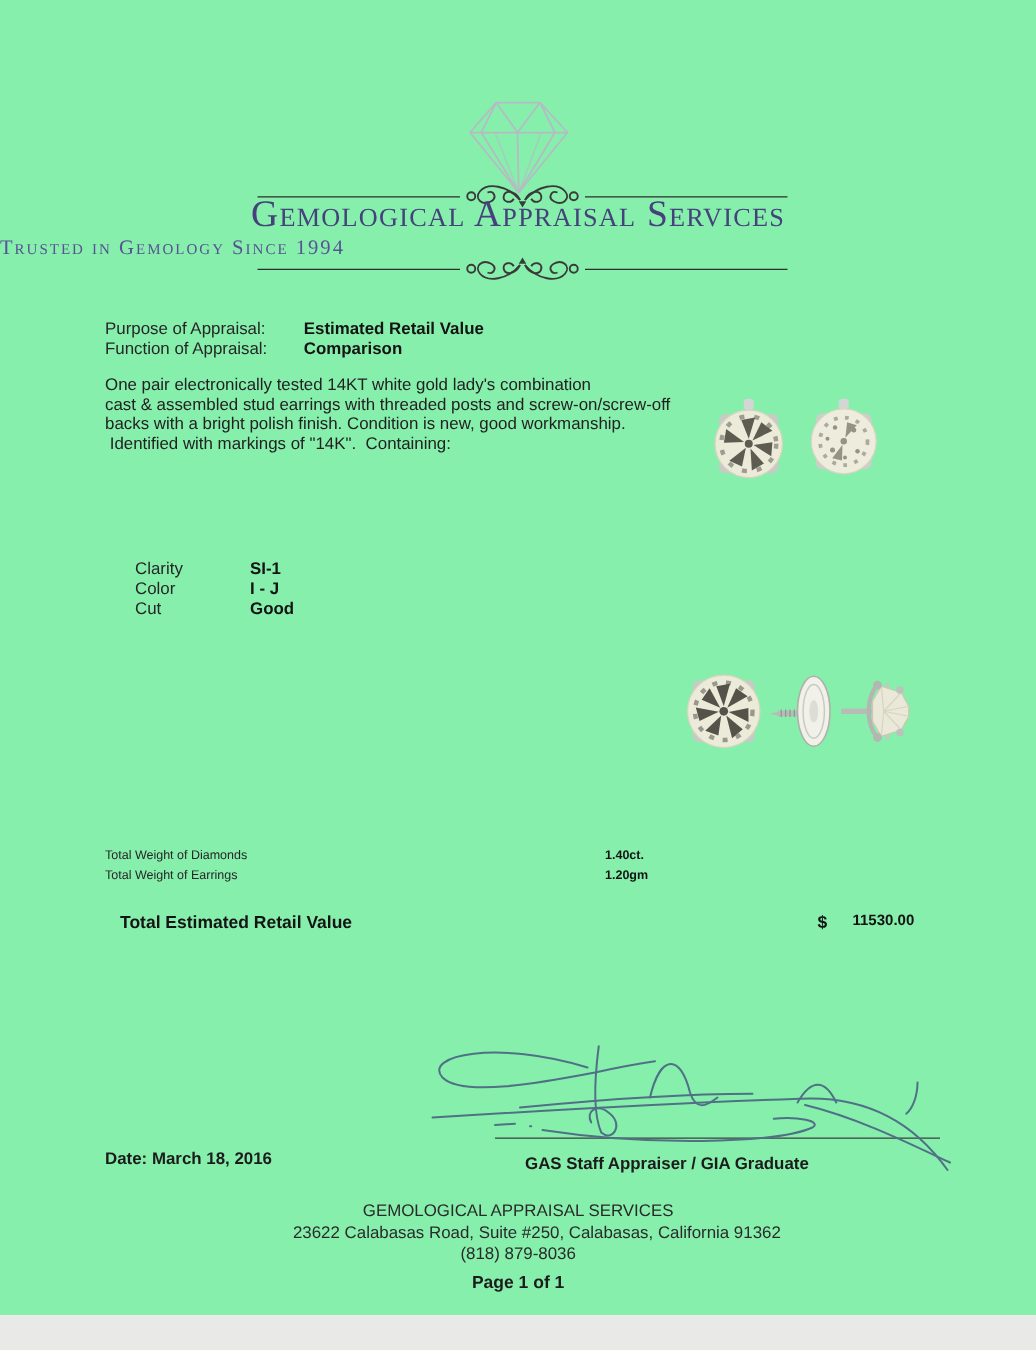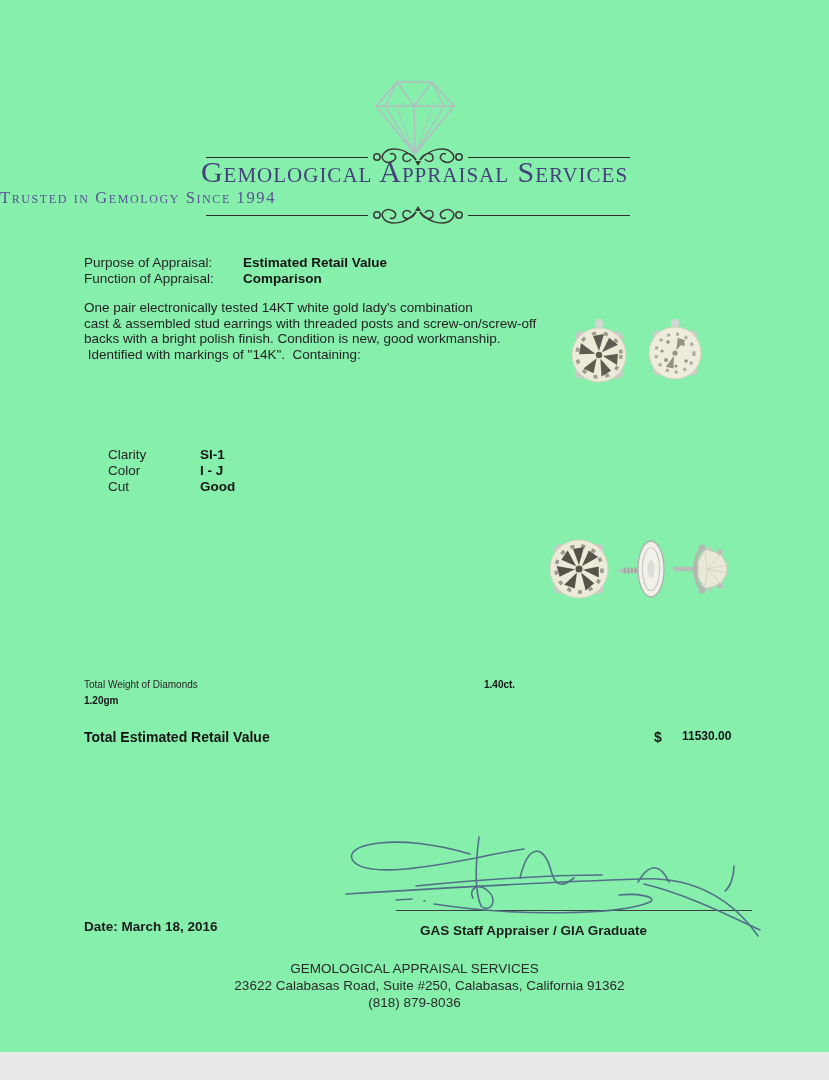--- a/index.html
+++ b/index.html
@@ -41,21 +41,21 @@
   .grade-value { font-weight:bold; color:#141414; }
   
   .photo-front { position:absolute; left:555px; top:313px; }
   .photo-side  { position:absolute; left:532px; top:523px; }
   
   .total-row { position:absolute; left:84px; display:flex; font-size:10px; line-height:16px; }
   .total-row .t-label { width:400px; flex:0 0 auto; }
   .total-row .t-value { font-weight:bold; color:#141414; }
   .row-tw-diamonds { top:677px; }
   .row-tw-earrings { top:693px; }
-  .retail-label  { position:absolute; left:84px;  top:729px; font-size:14px; font-weight:bold; color:#141414; }
+  .retail-label  { position:absolute; left:96px;  top:729px; font-size:14px; font-weight:bold; color:#141414; }
   .retail-currency { position:absolute; left:654px; top:729px; font-size:14px; font-weight:bold; color:#141414; }
   .retail-amount { position:absolute; left:682px; top:729px; font-size:12px; font-weight:bold; color:#141414; }
   
   .signature-svg { position:absolute; left:338px; top:832px; }
   .sig-line { position:absolute; left:396px; top:910px; width:356px; height:0; border-top:1.8px solid #3f3f3f; }
   .date-label { position:absolute; left:84px; top:919px; font-size:13.5px; font-weight:bold; color:#1c1c1c; }
   .appraiser-label { position:absolute; left:420px; top:923px; font-size:13.5px; font-weight:bold; color:#1c1c1c; }
   
   .footer-line { position:absolute; left:0; width:100%; text-align:center; font-size:13.5px; color:#2a2a2a; }
   .footer-company { top:961px; }
@@ -249,20 +249,21 @@
       <circle cx="11" cy="-17" r="3" fill="#bcc1bb"></circle>
         <circle cx="11" cy="17" r="3" fill="#bcc1bb"></circle>
     </g>
   </svg>
 
   <div class="total-row row-tw-diamonds">
     <span class="t-label">Total Weight of Diamonds</span>
     <span class="t-value">1.40ct.</span>
   </div>
   <div class="total-row row-tw-earrings">
+    <span class="t-label">Total Weight of Earrings</span>
     <span class="t-value">1.20gm</span>
   </div>
 
   <div class="retail-label">Total Estimated Retail Value</div>
   <div class="retail-currency">$</div>
   <div class="retail-amount">11530.00</div>
 
   <div class="sig-line"></div>
   <svg class="signature-svg" width="424" height="112" viewBox="0 0 424 112">
     <g fill="none" stroke="#507086" stroke-width="1.6" stroke-linecap="round">
@@ -278,14 +279,15 @@
       <path d="M58,68 L74,67 M86,69 L87,69"></path>
     </g>
   </svg>
 
   <div class="date-label">Date: March 18, 2016</div>
   <div class="appraiser-label">GAS Staff Appraiser / GIA Graduate</div>
 
   <div class="footer-line footer-company">GEMOLOGICAL APPRAISAL SERVICES</div>
   <div class="footer-line footer-address">23622 Calabasas Road, Suite #250, Calabasas, California 91362</div>
   <div class="footer-line footer-phone">(818) 879-8036</div>
+  <div class="footer-line footer-page">Page 1 of 1</div>
 
 </div>
 
 </body></html>

